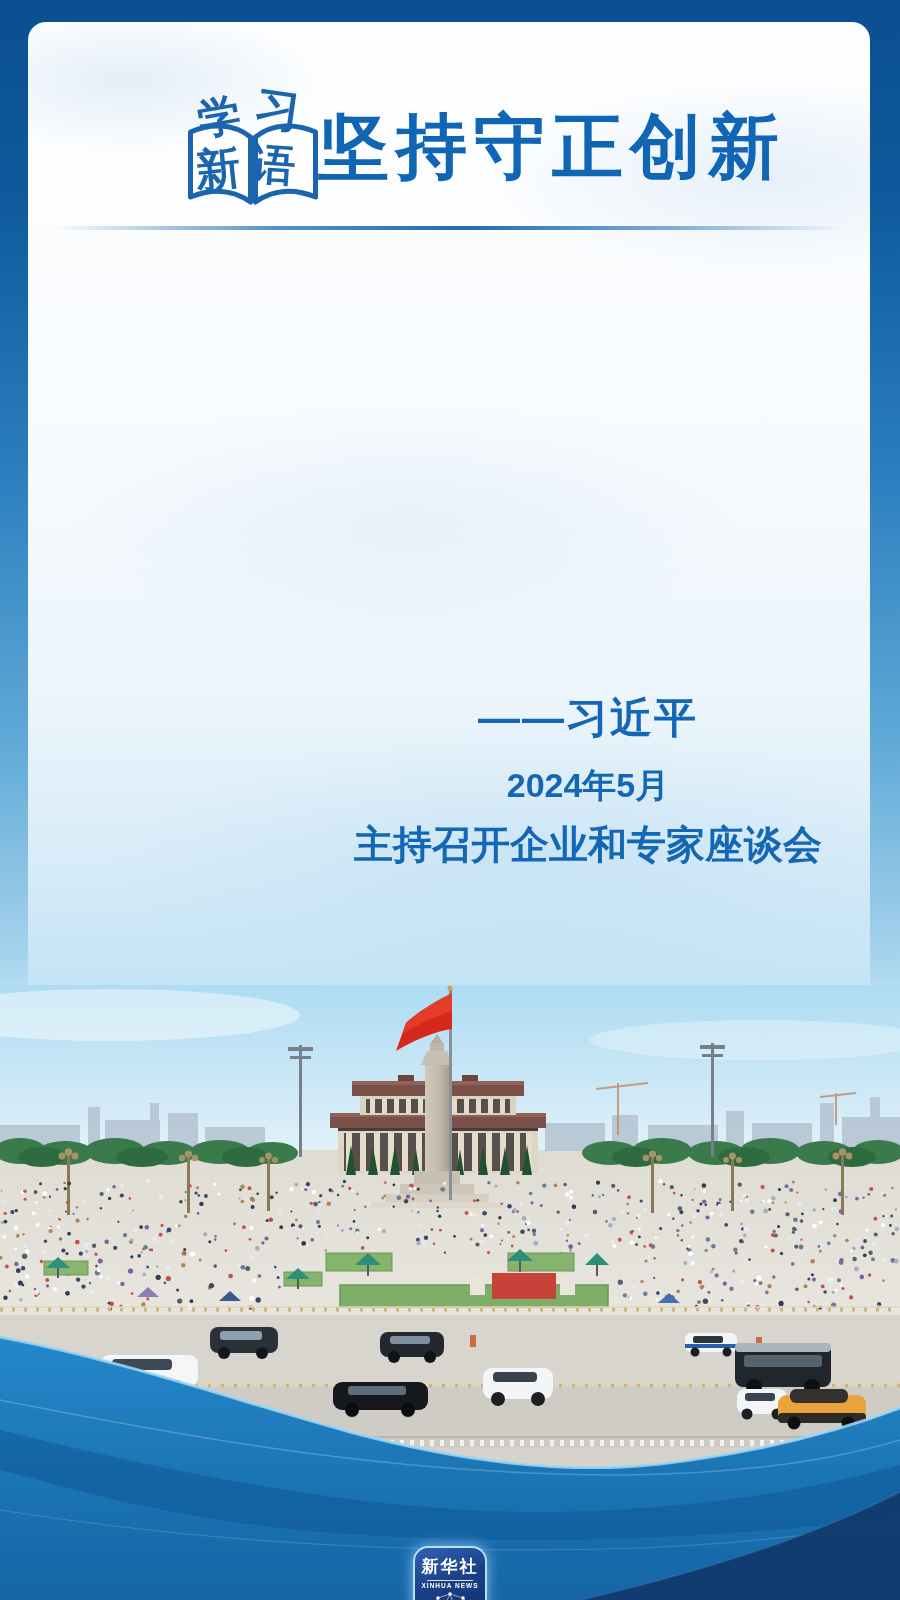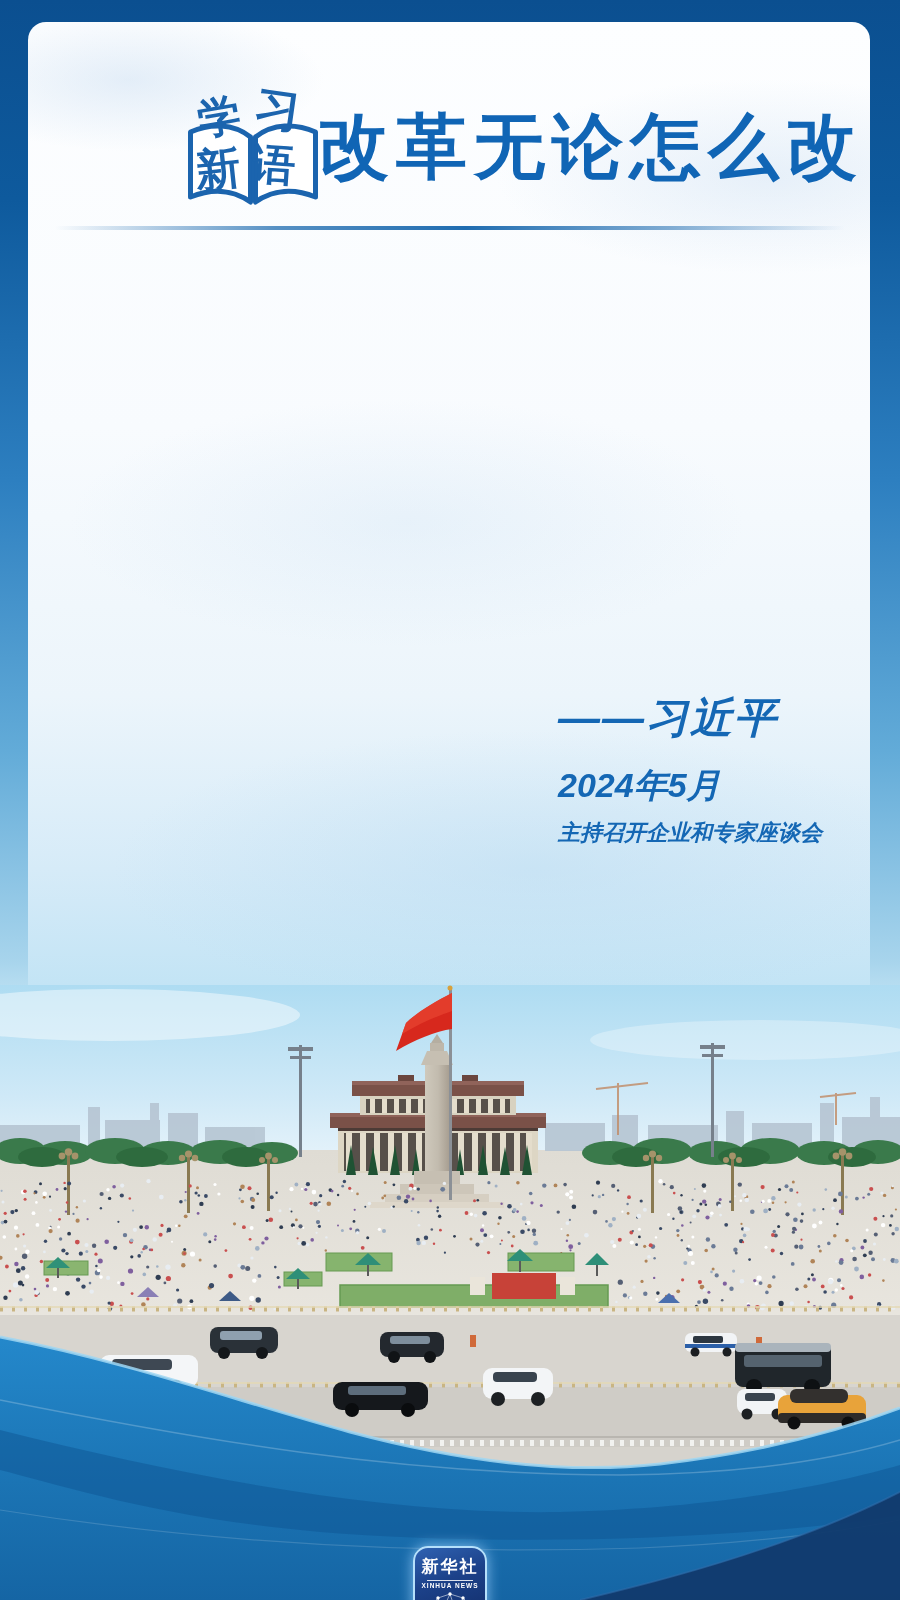--- a/index.html
+++ b/index.html
@@ -24,24 +24,24 @@
   .logo{position:absolute;left:150px;top:60px;width:150px;height:140px;}
   .title{position:absolute;left:290px;top:78px;width:520px;
     font-size:71px;font-weight:900;color:#1065b5;letter-spacing:7px;white-space:nowrap;}
   .divider{position:absolute;left:27px;top:204px;width:790px;height:4px;
     background:linear-gradient(90deg,rgba(31,108,176,0) 0%,rgba(31,108,176,.75) 28%,#1f6cb0 52%,rgba(31,108,176,.55) 78%,rgba(31,108,176,0) 100%);}
 
   .quote{position:absolute;left:47px;top:258px;width:756px;
     font-size:41px;line-height:56px;font-weight:700;color:#1467b4;
     text-align:justify;text-indent:2em;letter-spacing:1px;}
 
-  .attr{position:absolute;right:48px;top:668px;text-align:left;color:#1467b4;font-style:italic;}
+  .attr{position:absolute;right:48px;top:668px;text-align:center;color:#1467b4;}
   .attr .author{font-size:42px;font-weight:900;letter-spacing:2px;}
   .attr .date{font-size:34px;font-weight:700;margin-top:17px;}
-  .attr .occasion{font-size:22px;font-weight:700;margin-top:9px;}
+  .attr .occasion{font-size:39px;font-weight:700;margin-top:9px;}
 
   
   .photo{position:absolute;left:0;top:985px;width:900px;height:615px;}
   .photo svg{display:block;}
 
   
   .wave{position:absolute;left:0;top:1280px;width:900px;height:320px;}
 
   
   .badge{position:absolute;left:413px;top:1546px;width:74px;height:74px;border-radius:15px;
@@ -1179,21 +1179,21 @@
         </g>
         <g fill="#1b64ae" font-weight="900" font-family="Liberation Sans, DejaVu Sans, sans-serif">
           <text x="16" y="40" font-size="34" transform="rotate(-10 30 28)">学</text>
           <text x="62" y="34" font-size="36" transform="rotate(8 80 20)">习</text>
           <text x="14" y="82" font-size="36" transform="rotate(-6 32 70)">新</text>
           <text x="60" y="78" font-size="34" transform="rotate(4 78 66)">语</text>
         </g>
       </svg>
     </div>
 
-    <div class="title">改革无论怎么改</div>
+    <div class="title">坚持守正创新</div>
     <div class="divider"></div>
 
 
     <div class="attr">
       <div class="author">——习近平</div>
       <div class="date">2024年5月</div>
       <div class="occasion">主持召开企业和专家座谈会</div>
     </div>
   </div>
 

